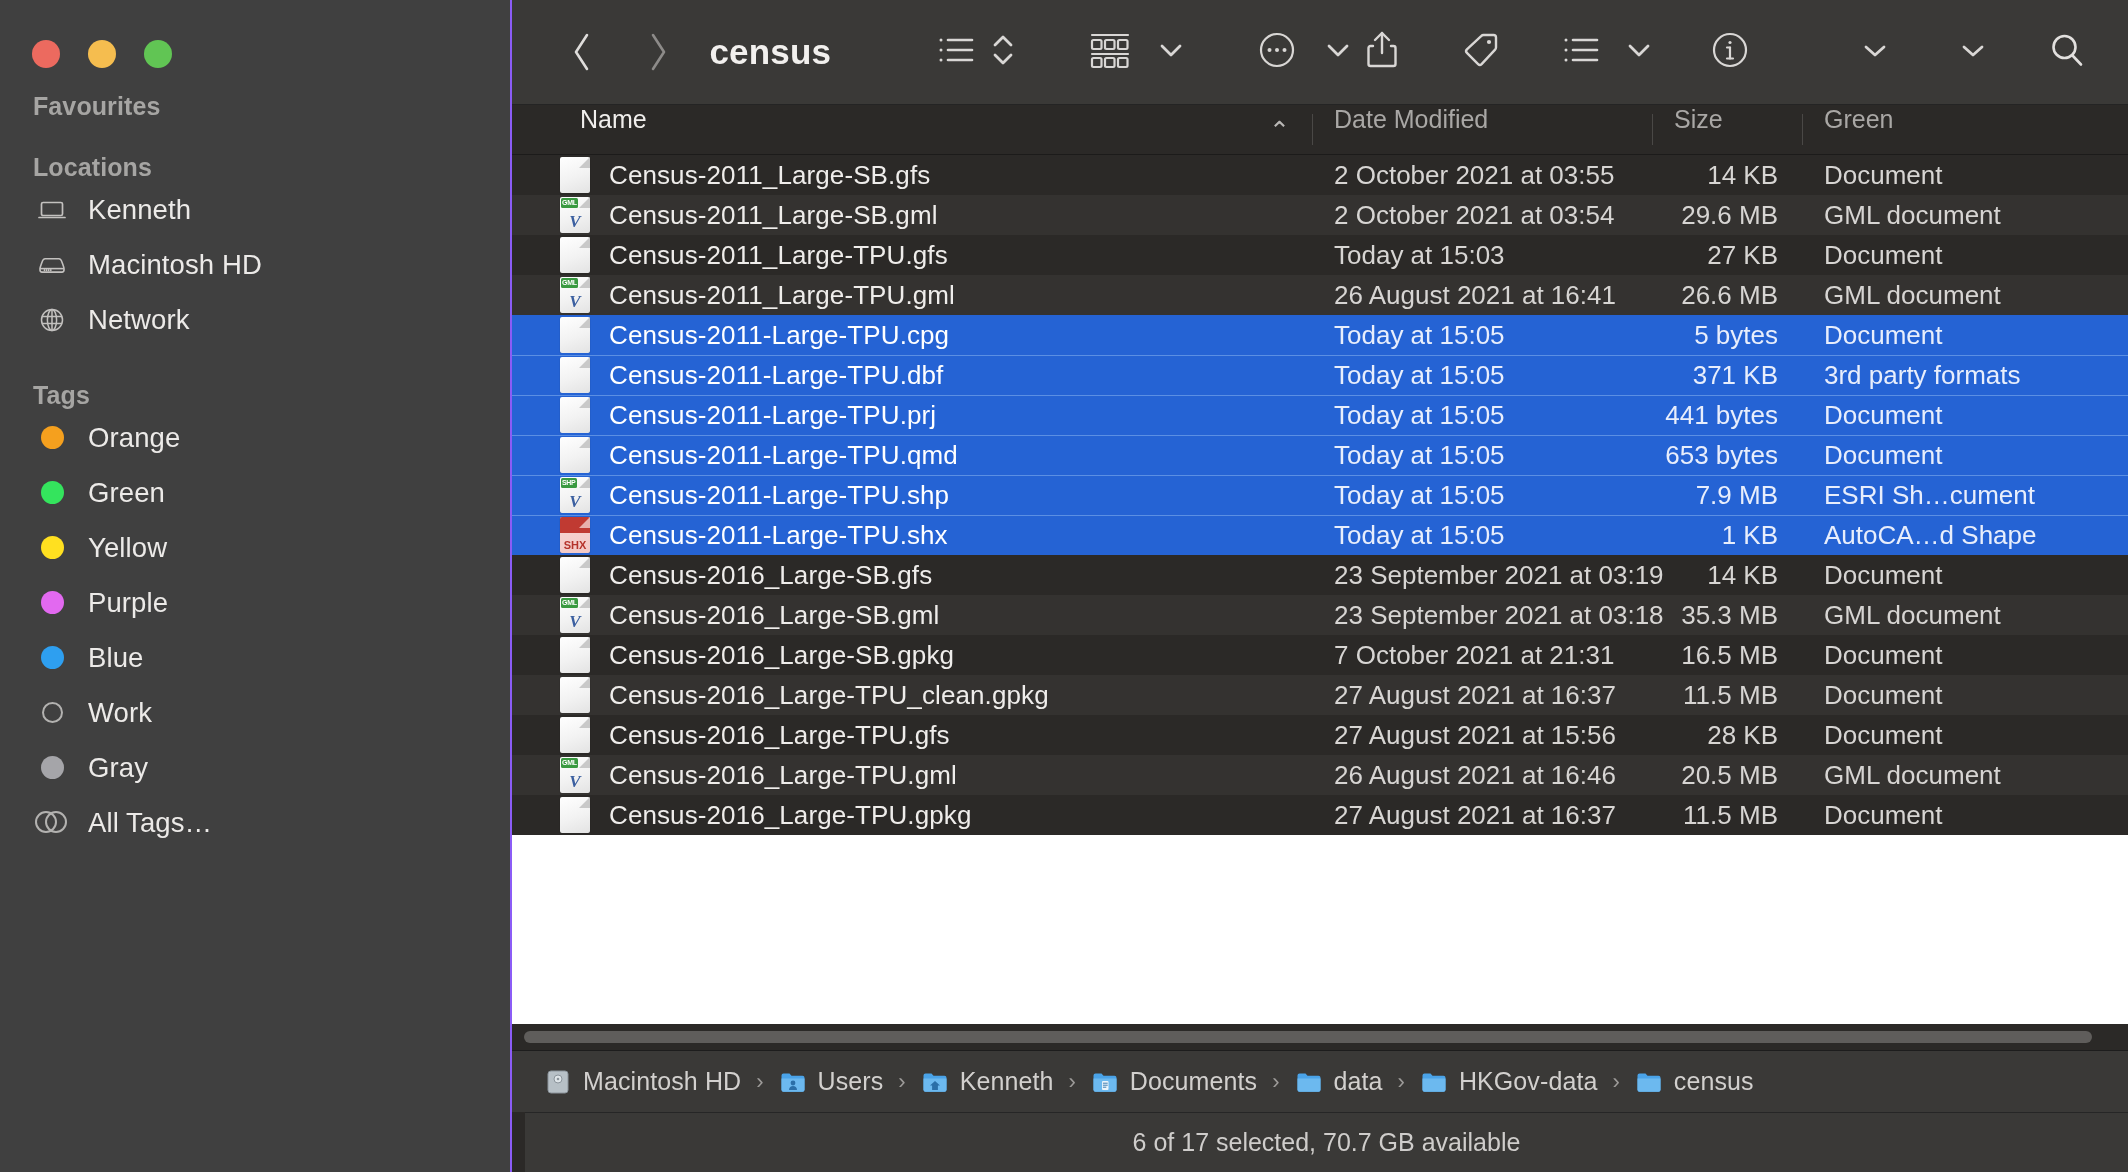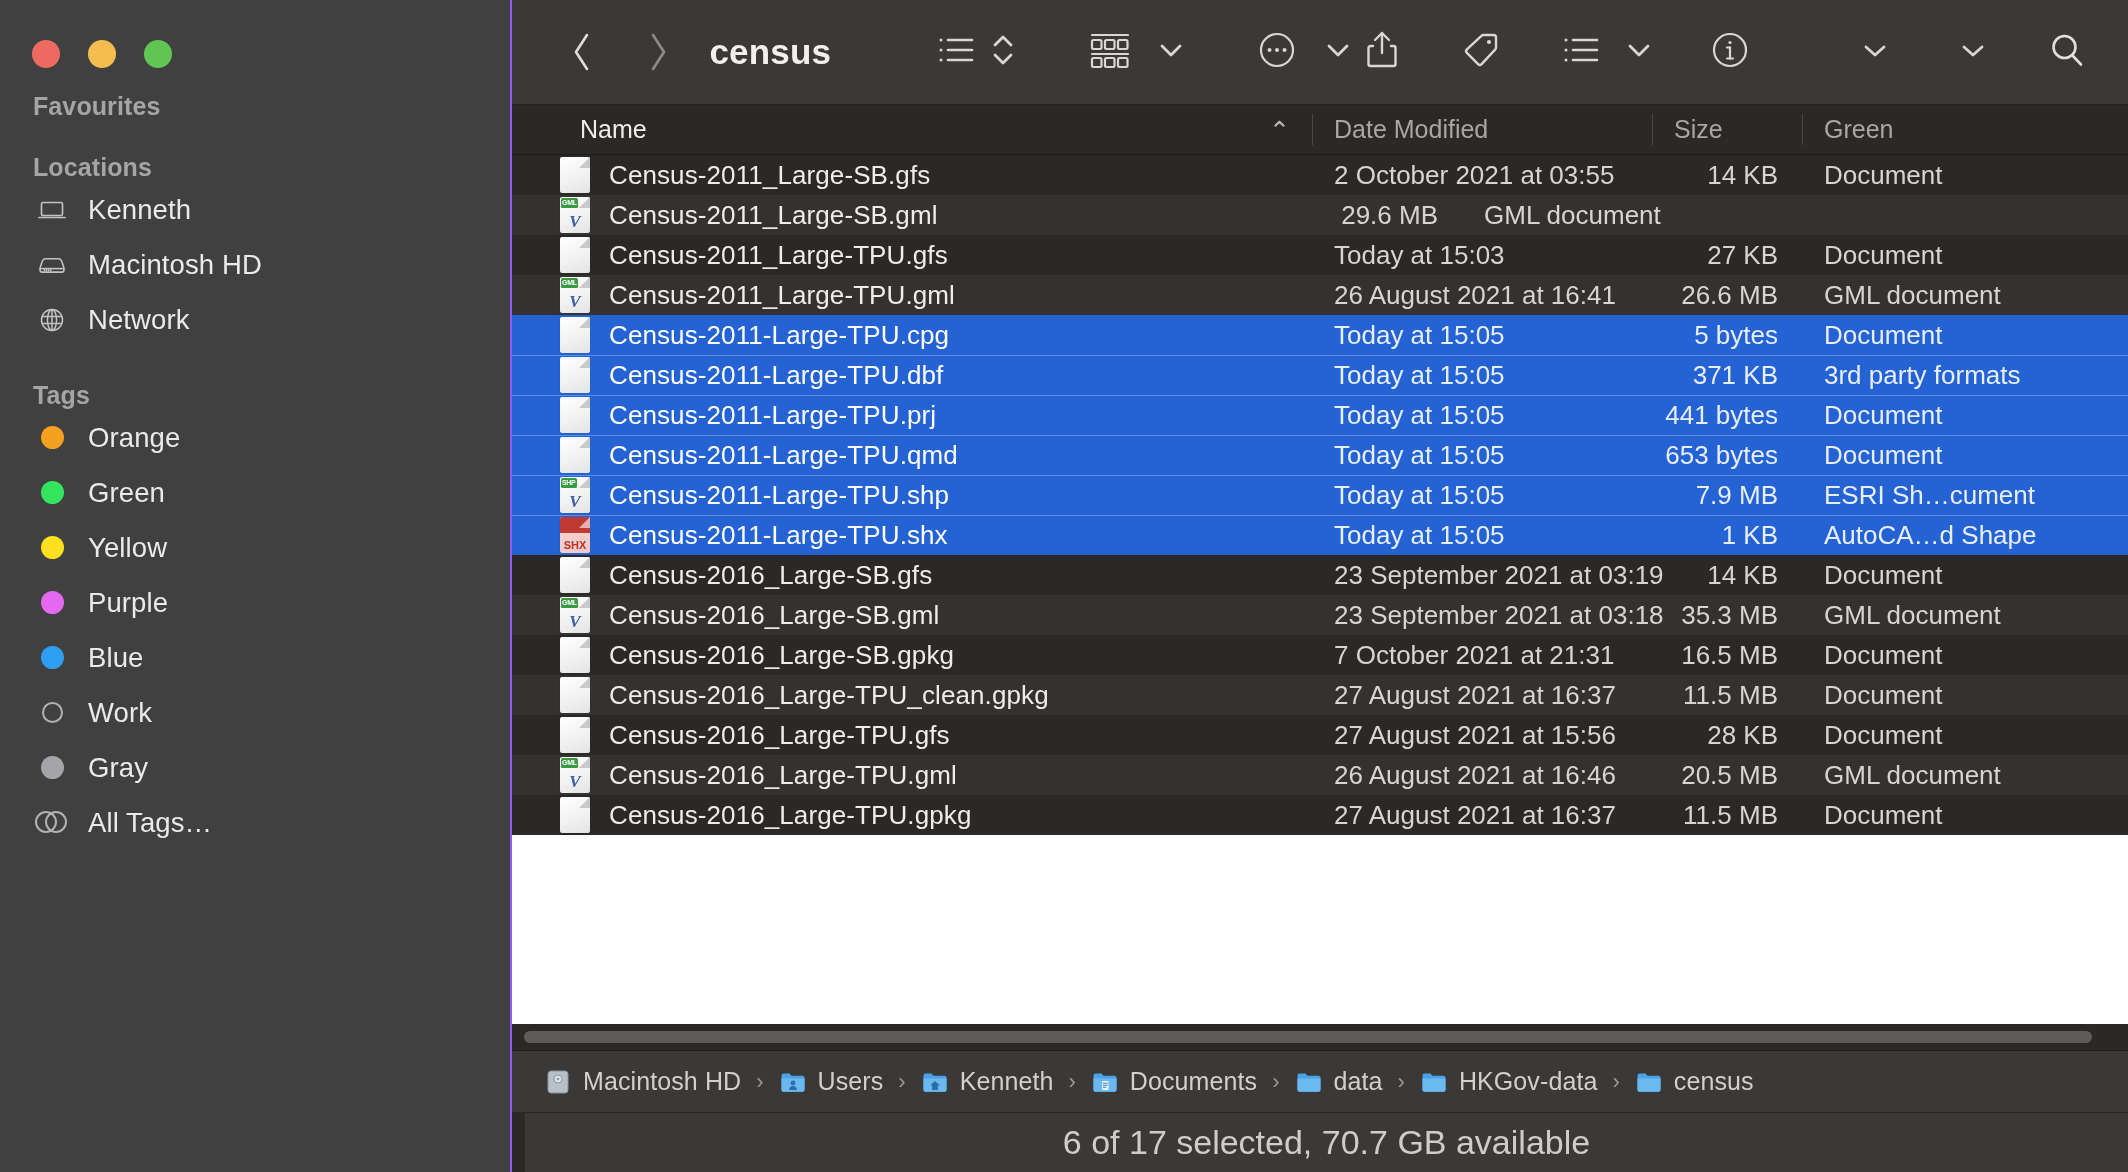--- a/index.html
+++ b/index.html
@@ -145,21 +145,21 @@
     min-height: 50px;
     background: #2b2927;
     display: flex;
     align-items: stretch;
     font-size: 25px;
     border-bottom: 1px solid #1c1b1a;
     user-select: none;
   }
   .ch {
     display: flex;
-    align-items: center;
+    align-items: flex-start;
     position: relative;
     color: #a9a7a5;
     padding-left: 22px;
   }
   .ch.active { color: #f0eeec; }
   .ch + .ch::before {
     content: "";
     position: absolute;
     left: 0; top: 9px; bottom: 9px;
     width: 1px;
@@ -330,21 +330,21 @@
 
   
   .statusbar {
     height: 60px;
     min-height: 60px;
     background: #3a3937;
     border-top: 1px solid #262626;
     display: flex;
     align-items: center;
     justify-content: center;
-    font-size: 34px;
+    font-size: 25px;
     color: #cfcdcb;
     user-select: none;
     margin-left: 13px;
   }
 </style>
 </head>
 <body>
 
 <div class="window">
 
@@ -668,20 +668,21 @@
         <div class="row odd">
           <div class="cell-name">
             <span class="ficon">
               <span class="pg"></span>
               <span class="fold"></span>
               <span class="badge green">GML</span>
               <span class="glyph">V</span>
             </span>
             <span class="fname">Census-2011_Large-SB.gml</span>
           </div>
+          <div class="cell-date">2 October 2021 at 03:54</div>
           <div class="cell-size">29.6 MB</div>
           <div class="cell-kind">GML document</div>
         </div>
         <div class="row even">
           <div class="cell-name">
             <span class="ficon">
               <span class="pg"></span>
               <span class="fold"></span>
             </span>
             <span class="fname">Census-2011_Large-TPU.gfs</span>

